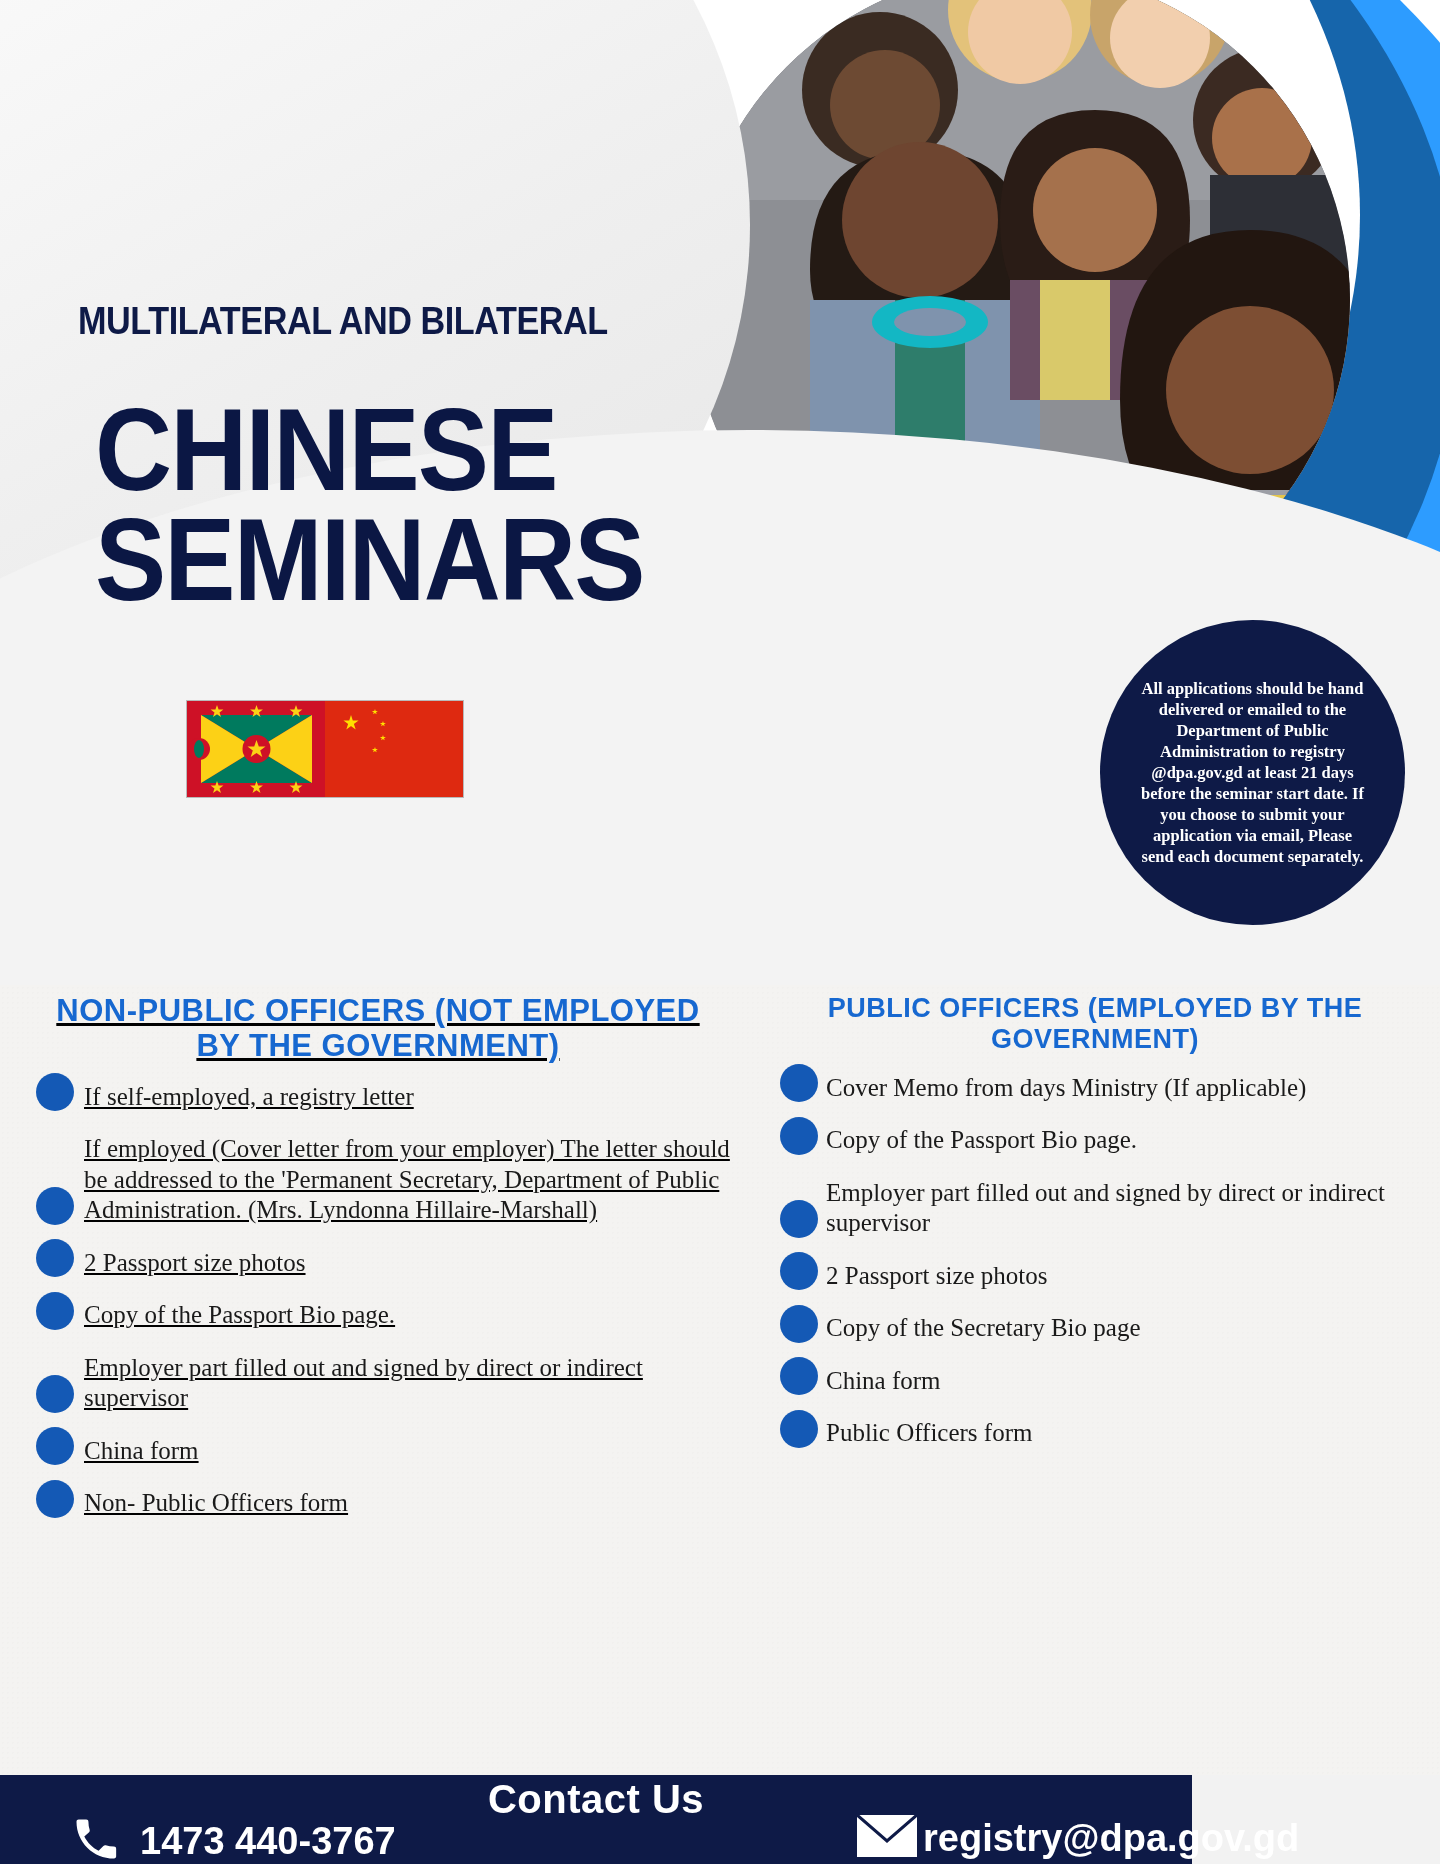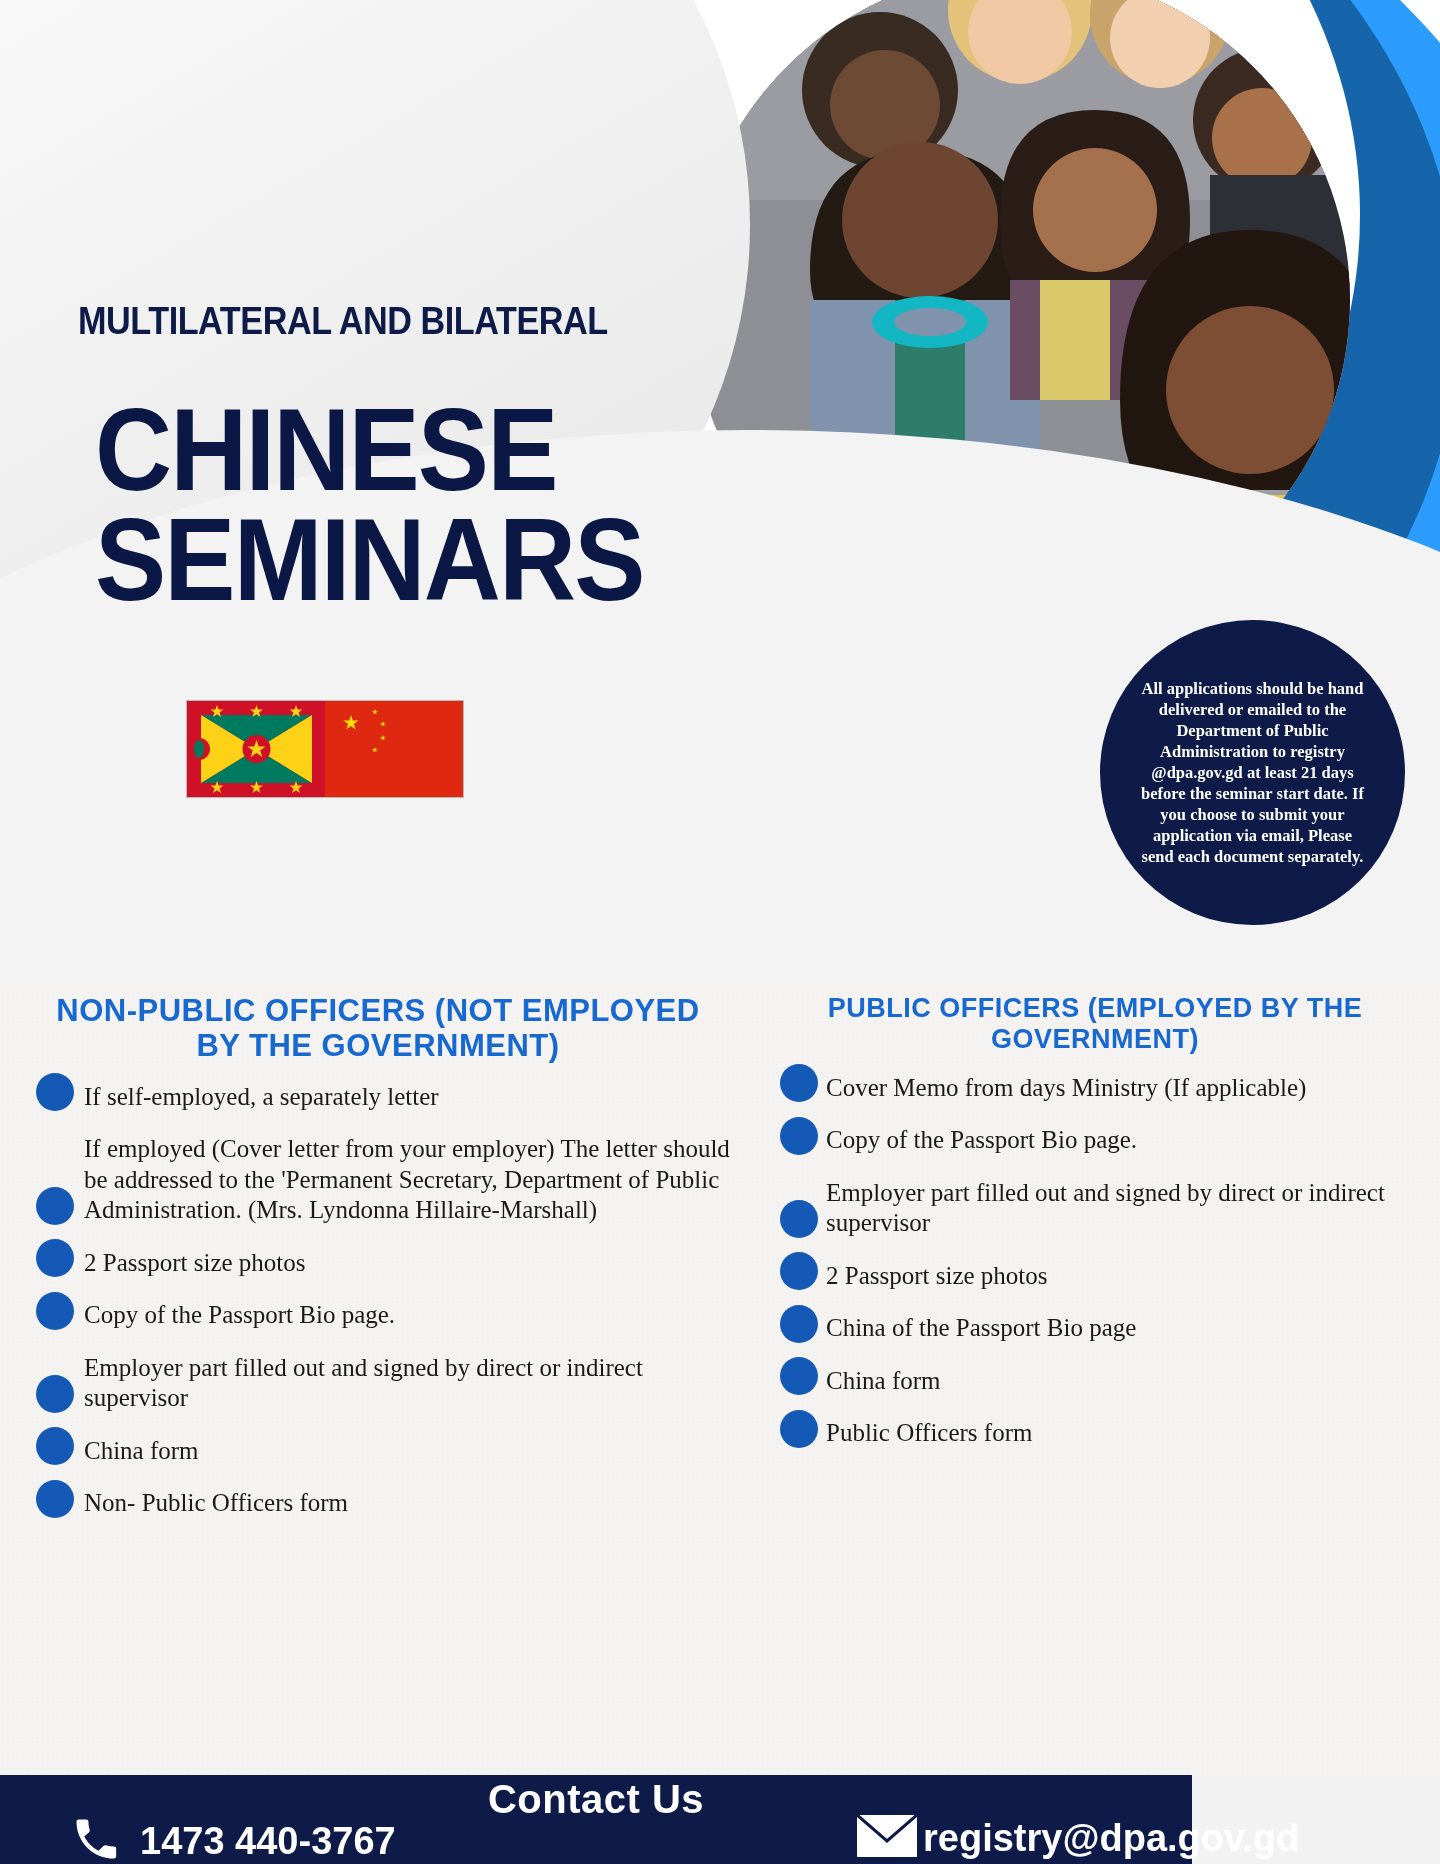--- a/index.html
+++ b/index.html
@@ -168,21 +168,21 @@
     left: 0;
     top: 985px;
     width: 1440px;
     height: 790px;
     background: #f4f3f1;
   }
   .col {
     position: absolute;
     top: 0;
   }
-  .col-left { left: 22px; width: 712px; }
+  .col-left { left: 22px; width: 712px; text-decoration: underline; }
   .col-right { left: 770px; width: 650px; }
 
   .col-head {
     color: #1768d0;
     font-family: "Liberation Sans", sans-serif;
     font-weight: bold;
     font-size: 31px;
     line-height: 1.14;
     text-align: center;
     letter-spacing: .5px;
@@ -374,38 +374,38 @@
 
     <div class="note-circle">All applications should be hand delivered or emailed to the Department of Public Administration to registry @dpa.gov.gd at least 21 days before the seminar start date. If  you choose to submit your application via email, Please send each document separately.</div>
   </div>
 
   <div class="body-area">
     <div class="texture"></div>
 
     <div class="col col-left">
       <div class="col-head">NON-PUBLIC OFFICERS (NOT EMPLOYED BY THE GOVERNMENT)</div>
       <ul class="req">
-        <li><span class="dot"></span><span>If self-employed, a separately letter</span></li>
+        <li><span class="dot"></span><span>If self-employed, a registry letter</span></li>
         <li><span class="dot"></span><span>If employed (Cover letter from your employer) The letter should be addressed to the 'Permanent Secretary, Department of Public Administration. (Mrs. Lyndonna Hillaire-Marshall)</span></li>
         <li><span class="dot"></span><span>2 Passport size photos</span></li>
         <li><span class="dot"></span><span>Copy of the Passport Bio page.</span></li>
         <li><span class="dot"></span><span>Employer part filled out and signed by direct or indirect supervisor</span></li>
         <li><span class="dot"></span><span>China form</span></li>
         <li><span class="dot"></span><span>Non- Public Officers form</span></li>
       </ul>
     </div>
 
     <div class="col col-right">
       <div class="col-head right">PUBLIC OFFICERS (EMPLOYED BY THE GOVERNMENT)</div>
       <ul class="req">
         <li><span class="dot"></span><span>Cover Memo from days Ministry  (If applicable)</span></li>
         <li><span class="dot"></span><span>Copy of the Passport Bio page.</span></li>
         <li><span class="dot"></span><span>Employer part filled out and signed by direct or indirect supervisor</span></li>
         <li><span class="dot"></span><span>2 Passport size photos</span></li>
-        <li><span class="dot"></span><span>China of the Passport Bio page</span></li>
+        <li><span class="dot"></span><span>Copy of the Secretary Bio page</span></li>
         <li><span class="dot"></span><span>China form</span></li>
         <li><span class="dot"></span><span>Public Officers form</span></li>
       </ul>
     </div>
   </div>
 
   <div class="footer">
     <div class="contact-title">Contact Us</div>
 
     <div class="phone-box">

